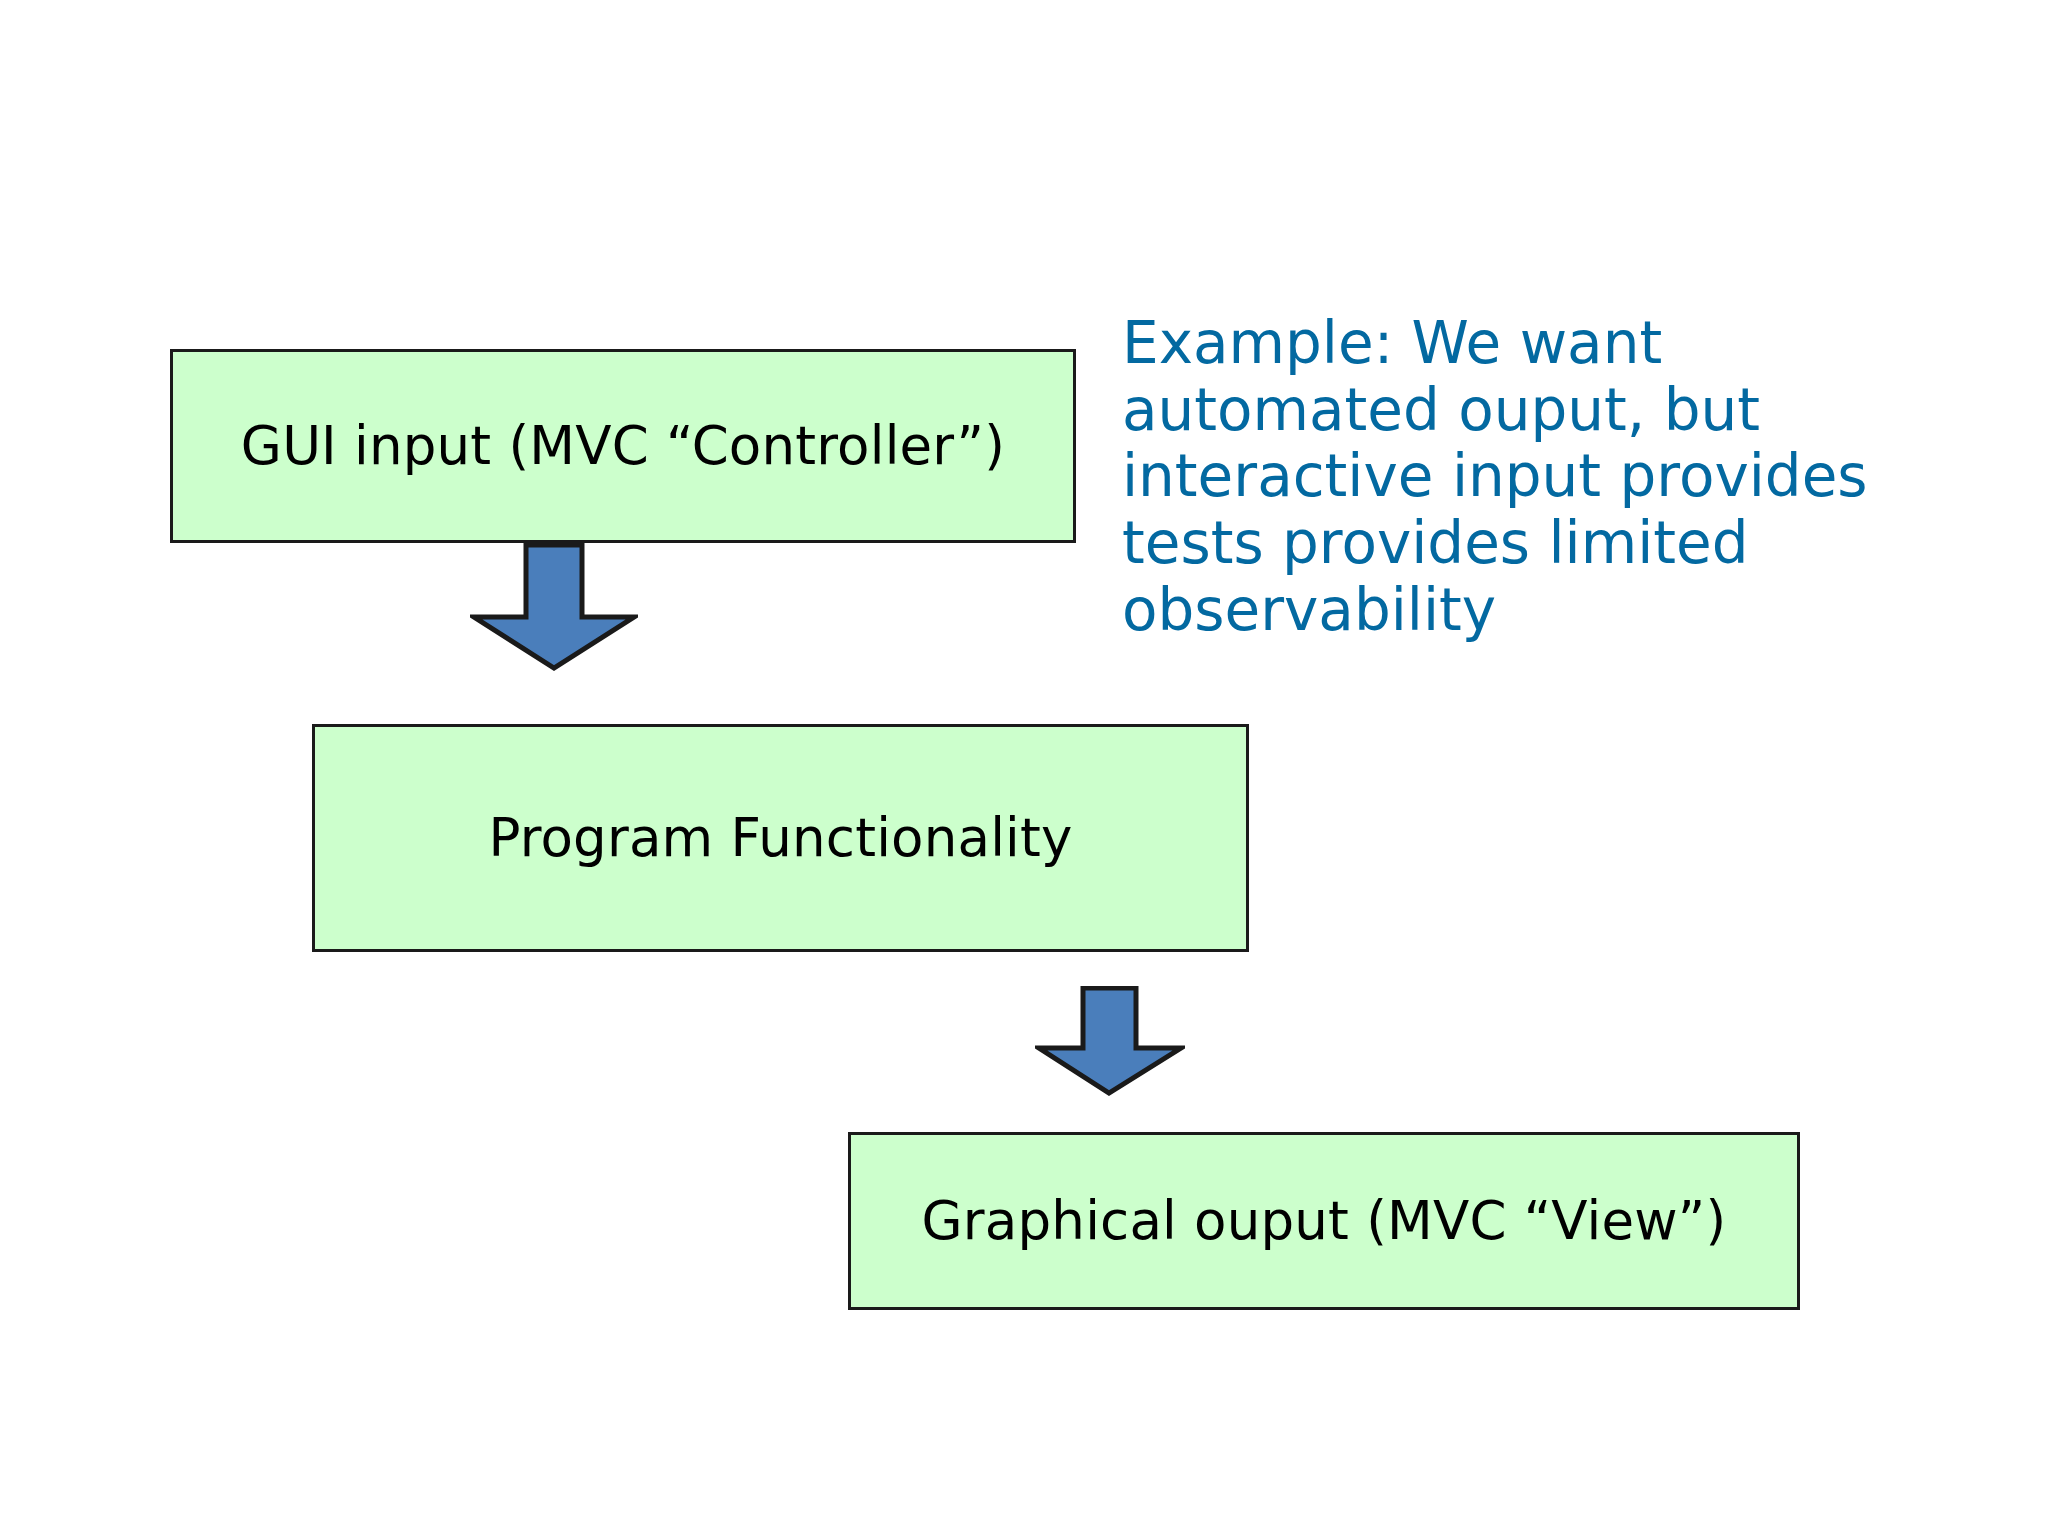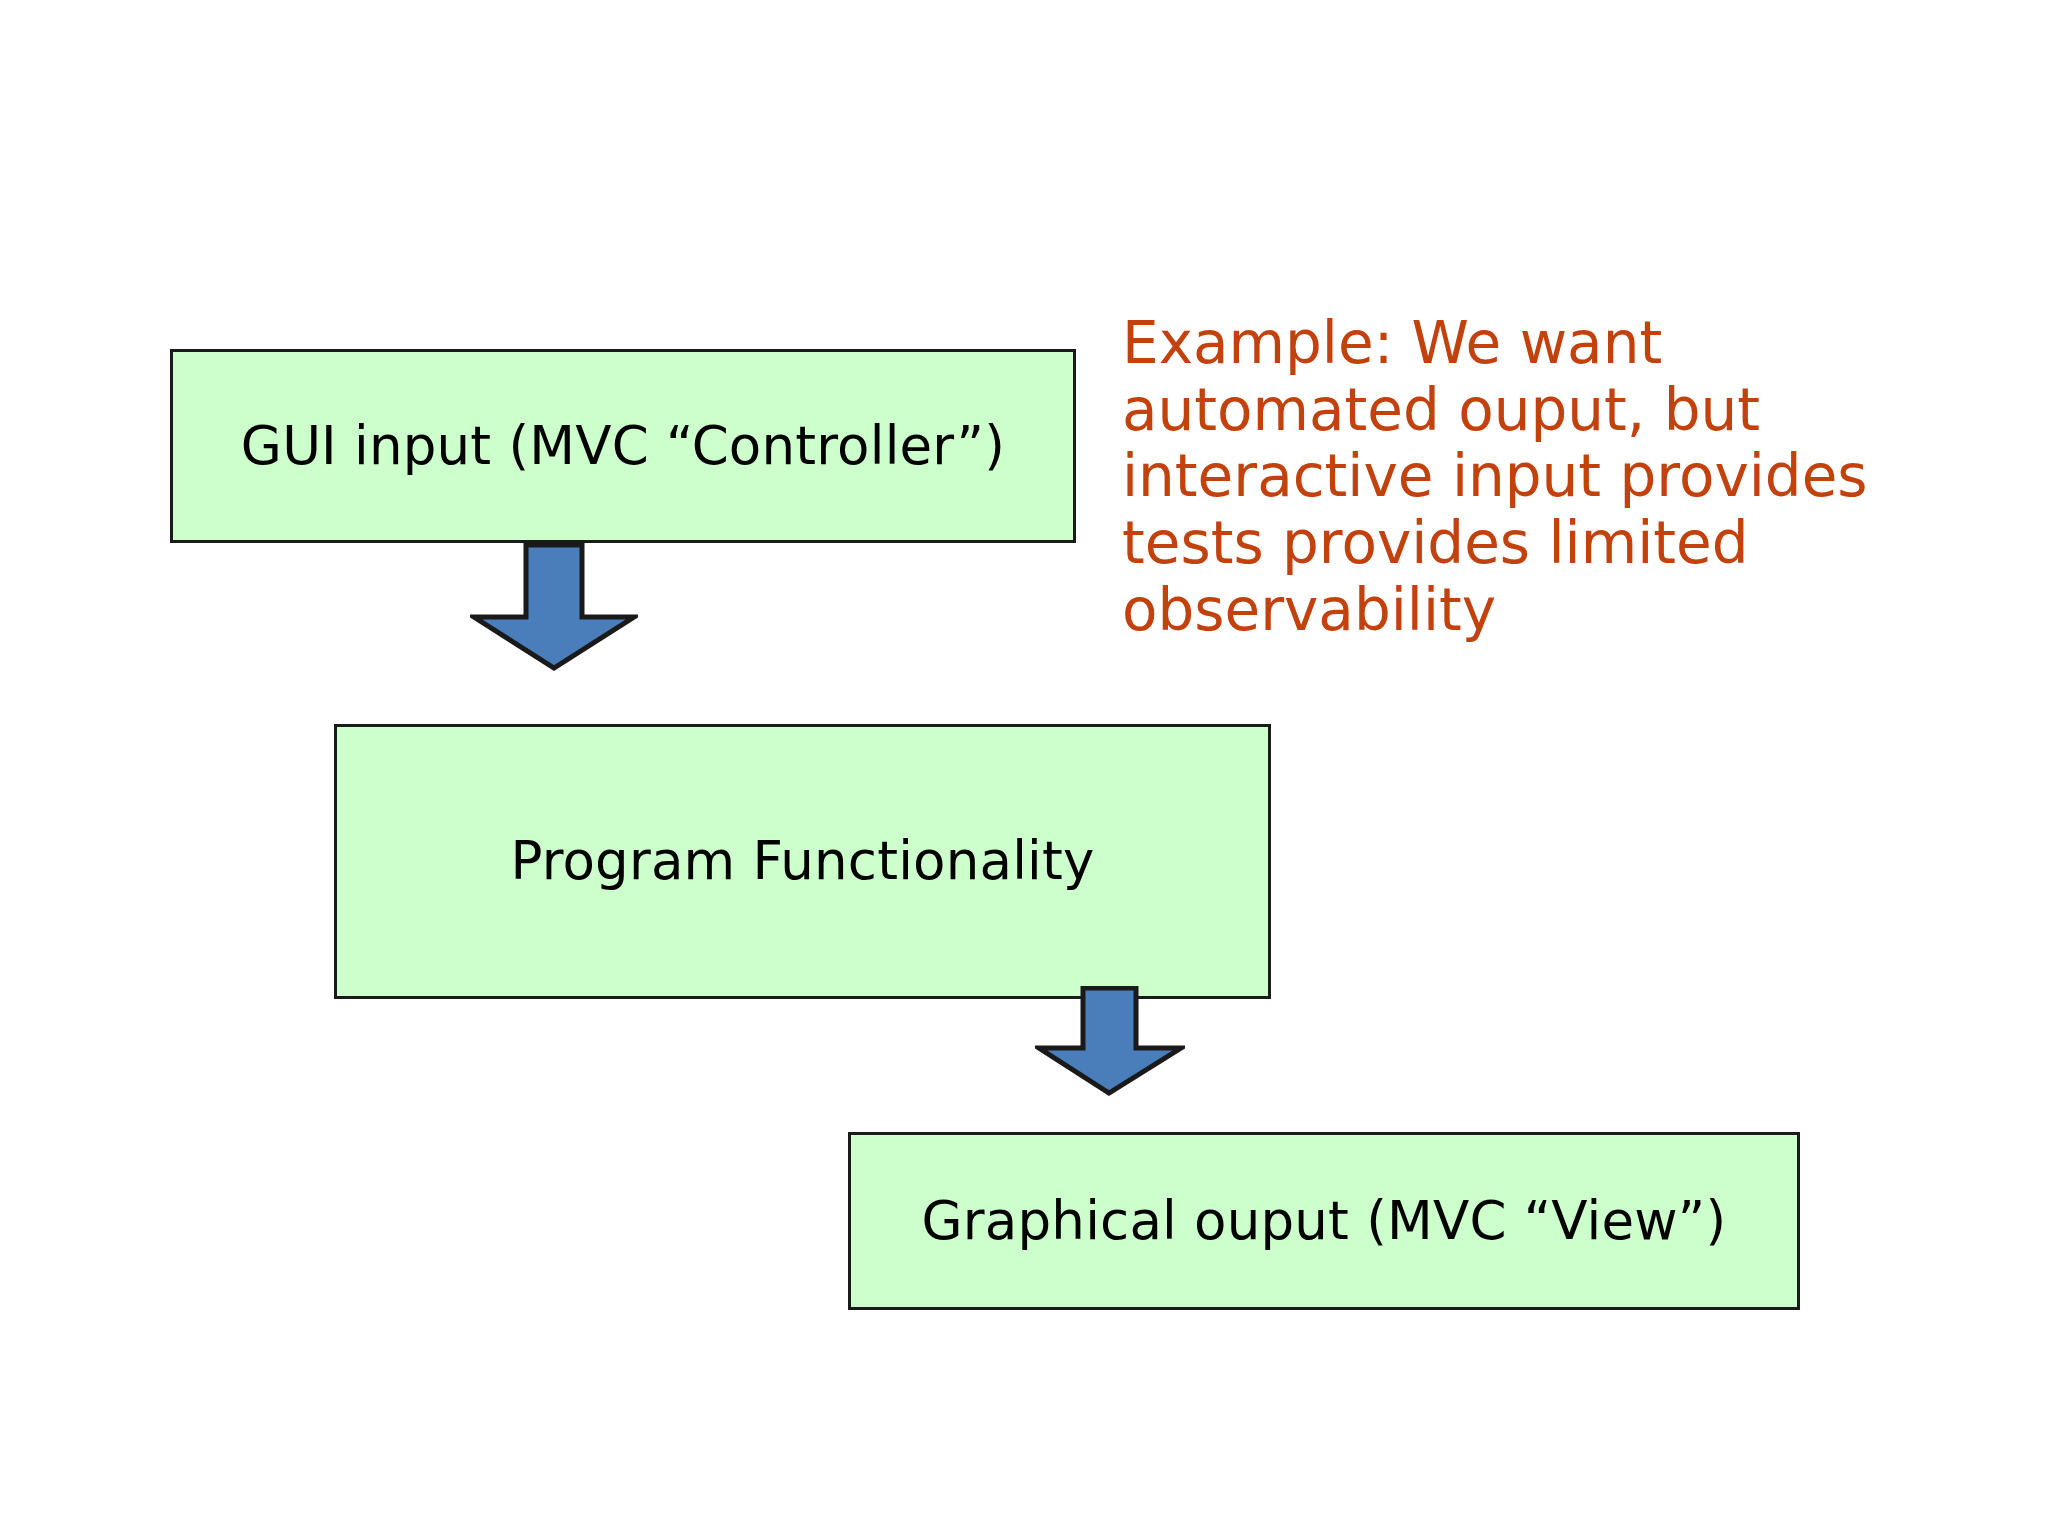--- a/index.html
+++ b/index.html
@@ -37,24 +37,24 @@
     letter-spacing: 0.2px;
   }
 
   #box-gui-input {
     left: 170px;
     top: 322px;
     width: 906px;
     height: 194px;
   }
   #box-program-functionality {
-    left: 334px;
+    left: 312px;
     top: 697px;
     width: 937px;
-    height: 275px;
+    height: 228px;
   }
   #box-graphical-output {
     left: 848px;
     top: 1105px;
     width: 952px;
     height: 178px;
     justify-content: center;
   }
 
   
@@ -82,21 +82,21 @@
   
   #example-note {
     position: absolute;
     left: 1122px;
     top: 310px;
     width: 800px;
   }
   #example-note .note-line {
     font-size: 58px;
     line-height: 1.15;
-    color: #c2410c;
+    color: #0369a1;
     white-space: nowrap;
   }
 </style>
 </head>
 <body>
 
 <div id="slide">
 
   <div class="box" id="box-gui-input">
     <span class="box-label">GUI input (MVC “Controller”)</span>

